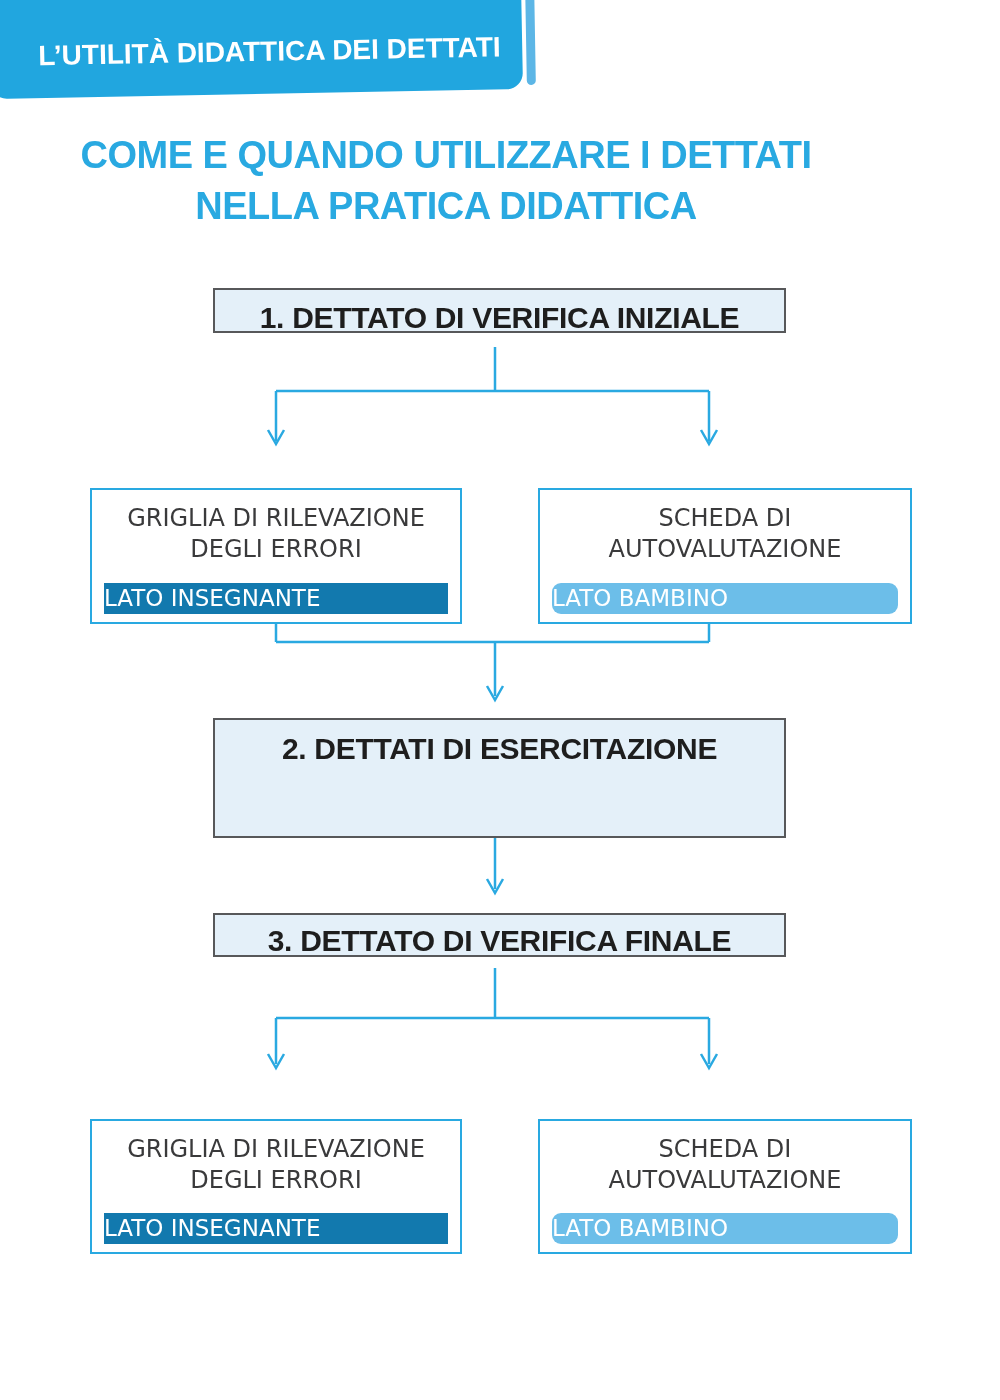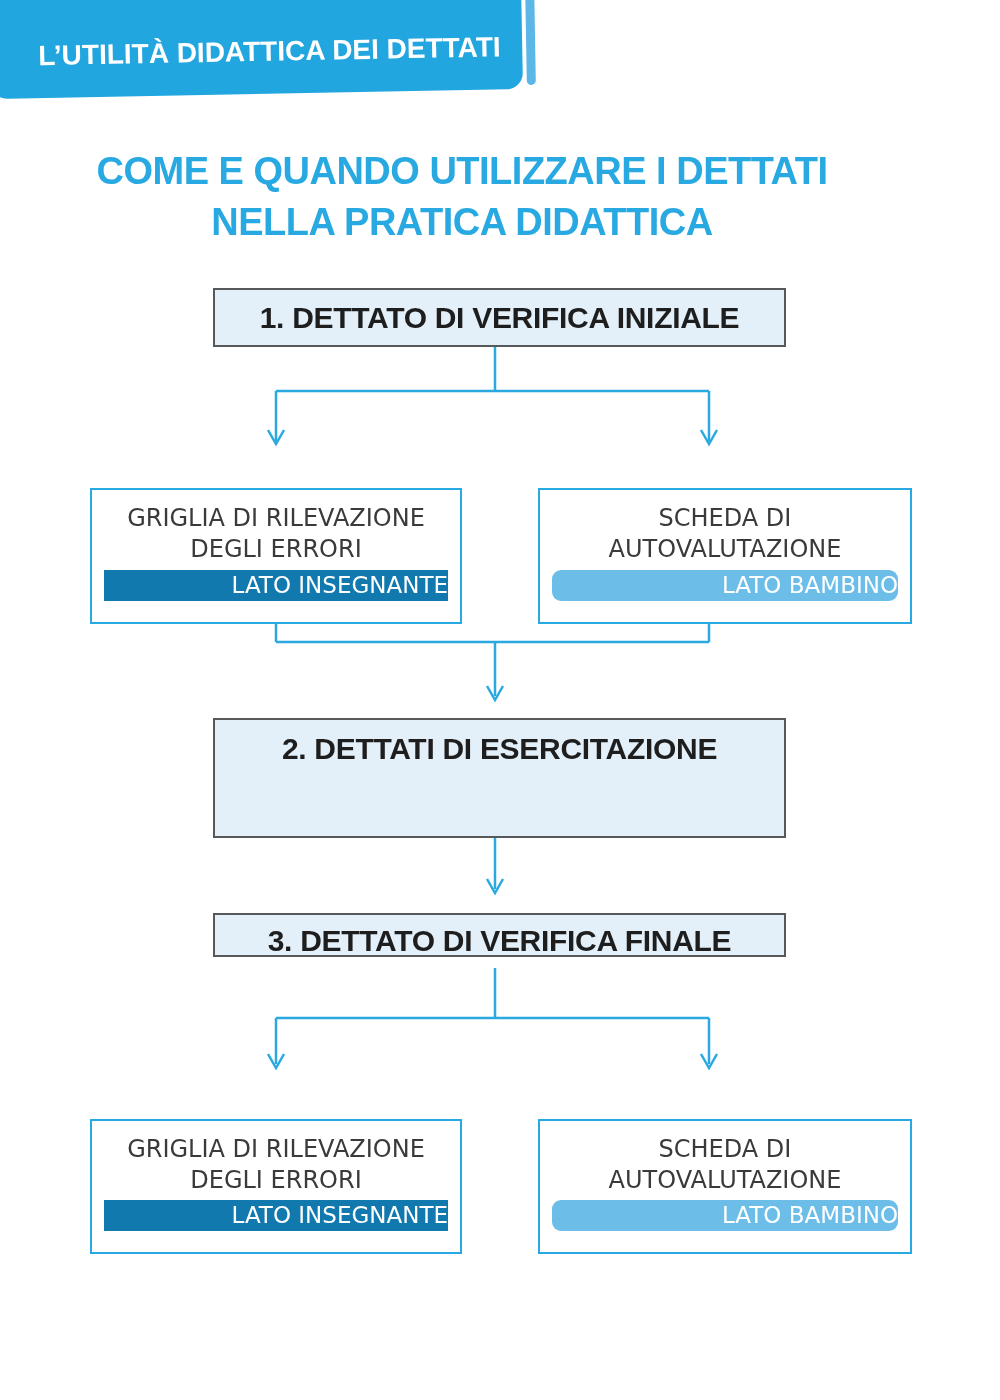--- a/index.html
+++ b/index.html
@@ -18,35 +18,35 @@
     background:#21A6DF; border-radius:16px; transform:rotate(-1.1deg);
   }
   .banner-text {
     position:absolute; left:48px; top:70px; transform:translateY(-50%);
     color:#ffffff; font-size:28px; font-weight:bold; white-space:nowrap;
     letter-spacing:0px;
   }
 
   
   .page-title {
-    position:absolute; top:130px; left:0; width:892px; margin:16px;
+    position:absolute; top:130px; left:0; width:892px; margin:0;
     text-align:center; color:#29A9E1; font-size:38px; font-weight:bold;
     line-height:51px; letter-spacing:-0.5px;
   }
 
   
   .connectors { position:absolute; left:0; top:0; pointer-events:none; }
   .connectors path { fill:none; stroke:#2AA9E1; stroke-width:2.5; }
 
   
   .num-box {
     position:absolute; left:213px; width:573px; box-sizing:border-box;
     background:#E4F0F9; border:2px solid #57585A; text-align:center; color:#1E1E1E;
   }
-  .step1-box { top:288px; height:59px; }
+  .step1-box { top:288px; height:45px; }
   .step1-box .num-label { font-size:30px; font-weight:bold; line-height:55px; letter-spacing:-0.3px; }
   .step2-box { top:718px; height:120px; padding-top:9px; }
   .step2-box .num-label { font-size:30px; font-weight:bold; line-height:40px; letter-spacing:-0.3px; }
   .step2-box .num-sub { font-size:24px; line-height:31px; color:#222; letter-spacing:-0.3px; }
   .step3-box { top:913px; height:44px; }
   .step3-box .num-label { font-size:30px; font-weight:bold; line-height:51px; letter-spacing:-0.3px; }
 
   
   .side-box {
     position:absolute; width:372px; height:136px; box-sizing:border-box;
@@ -55,22 +55,22 @@
   .side-box.right { width:374px; }
   .pos-top-left { left:90px; top:450px; }
   .pos-top-right { left:538px; top:450px; }
   .pos-bottom-left { left:90px; top:1081px; height:135px; }
   .pos-bottom-right { left:538px; top:1081px; height:135px; }
   .side-title {
     margin-top:13px; text-align:center; font-size:24px; line-height:31px;
     color:#3A3A3B; font-family:"DejaVu Sans", sans-serif;
   }
   .tag {
-    position:absolute; left:12px; right:12px; bottom:21px; height:31px;
-    text-align:right; color:#ffffff; font-size:23px; line-height:31px;
+    position:absolute; left:12px; right:12px; bottom:8px; height:31px;
+    text-align:left; color:#ffffff; font-size:23px; line-height:31px;
     font-family:"DejaVu Sans", sans-serif;
   }
   .tag-dark { background:#1279AE; }
   .tag-light { background:#6CBEE9;border-radius:9px; }
 
   
   .page-number {
     position:absolute; left:47px; top:1404px; font-size:27px;
     font-weight:bold; color:#2E2E2F;
   }

